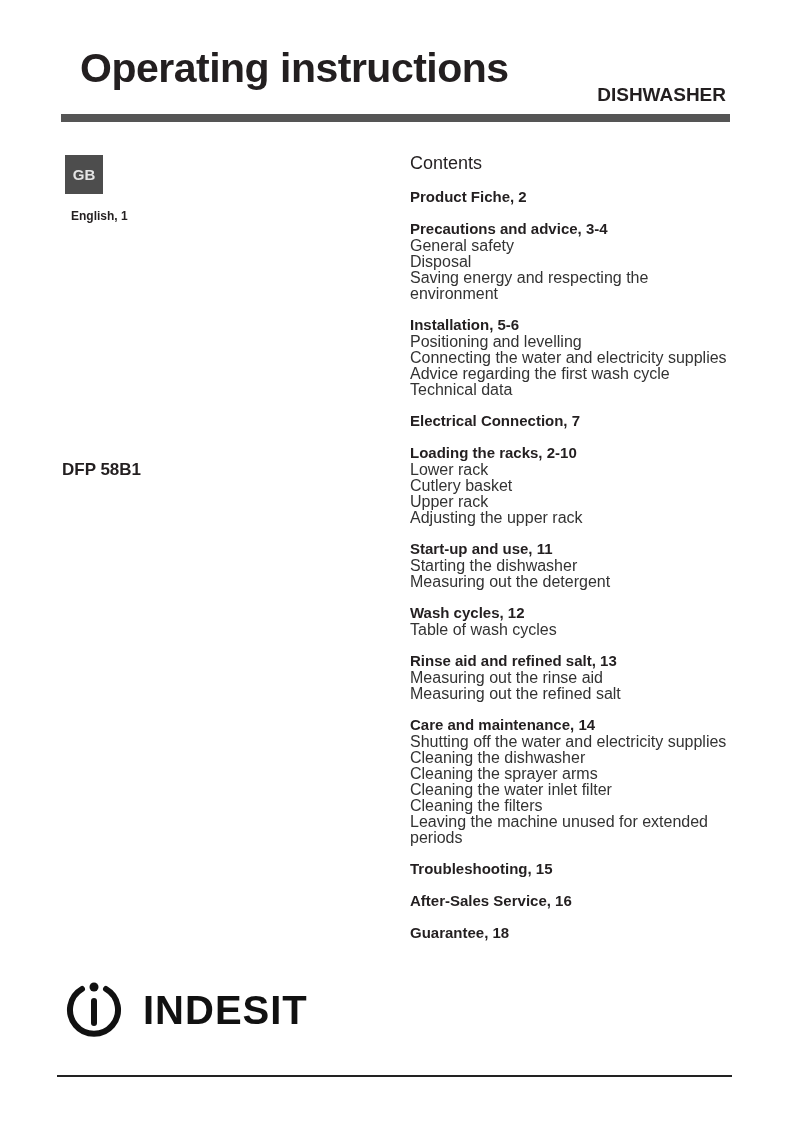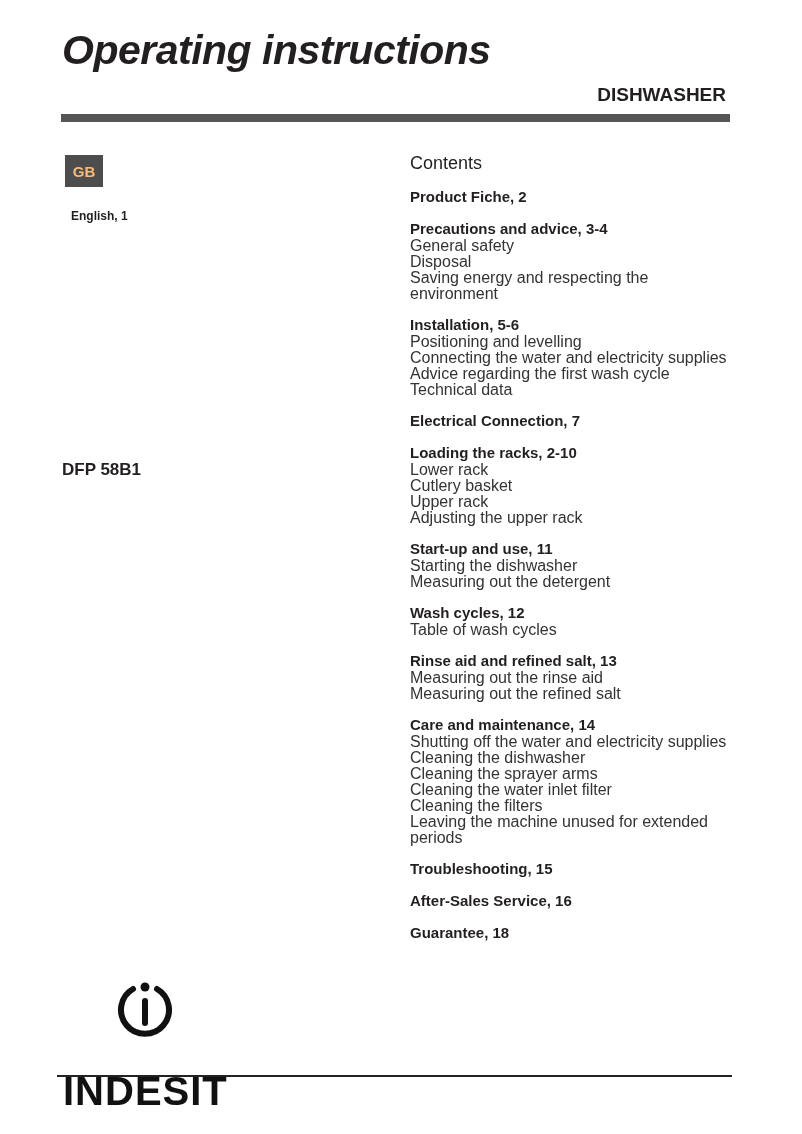--- a/index.html
+++ b/index.html
@@ -1,27 +1,27 @@
 <!DOCTYPE html>
 <html><head>
 <meta charset="utf-8">
 <style>
   html, body { margin: 0; padding: 0; background: #ffffff; }
   body { width: 802px; height: 1134px; position: relative; overflow: hidden;
          font-family: "Liberation Sans", sans-serif; color: #231f20; }
   .title { position: absolute; left: 62px; top: 26px; font-size: 41px; font-weight: bold;
-           letter-spacing: -0.5px; margin: 0; line-height: 48px; font-style: italic; }
+           letter-spacing: -0.5px; margin: 18px; line-height: 48px; }
   .subtitle { position: absolute; right: 76px; top: 84px; font-size: 19px; font-weight: bold; margin: 0; }
   .top-rule { position: absolute; left: 61px; top: 114px; width: 669px; height: 8px; background: #555555; }
-  .lang-badge { position: absolute; left: 65px; top: 155px; width: 38px; height: 32px; background: #4d4d4d;
-                color: #fdba74; font-weight: bold; font-size: 15px; display: flex; align-items: center;
+  .lang-badge { position: absolute; left: 65px; top: 155px; width: 38px; height: 39px; background: #4d4d4d;
+                color: #e5e5e5; font-weight: bold; font-size: 15px; display: flex; align-items: center;
                 justify-content: center; }
   .lang-link { position: absolute; left: 63px; top: 209px; font-size: 12px; font-weight: bold; margin-left: 8px; }
   .model { position: absolute; left: 62px; top: 460px; font-size: 17px; font-weight: bold; }
-  .logo { position: absolute; left: 63px; top: 979px; display: flex; align-items: center; gap: 28px; flex-direction: column; }
+  .logo { position: absolute; left: 63px; top: 979px; display: flex; align-items: center; gap: 18px; }
   .logo-text { font-size: 40px; font-weight: bold; letter-spacing: 1px; color: #111; }
   .contents { position: absolute; left: 410px; top: 152px; width: 330px; }
   .contents-heading { font-size: 18px; font-weight: normal; margin: 0 0 14px 0; line-height: 22px; }
   .section { margin-bottom: 14px; }
   .section-title { font-size: 15px; font-weight: bold; line-height: 18px; }
   .sub { font-size: 16px; color: #333; line-height: 16px; }
   .bottom-rule { position: absolute; left: 57px; top: 1075px; width: 675px; height: 2px; background: #222; }
 </style>
 </head>
 <body>

